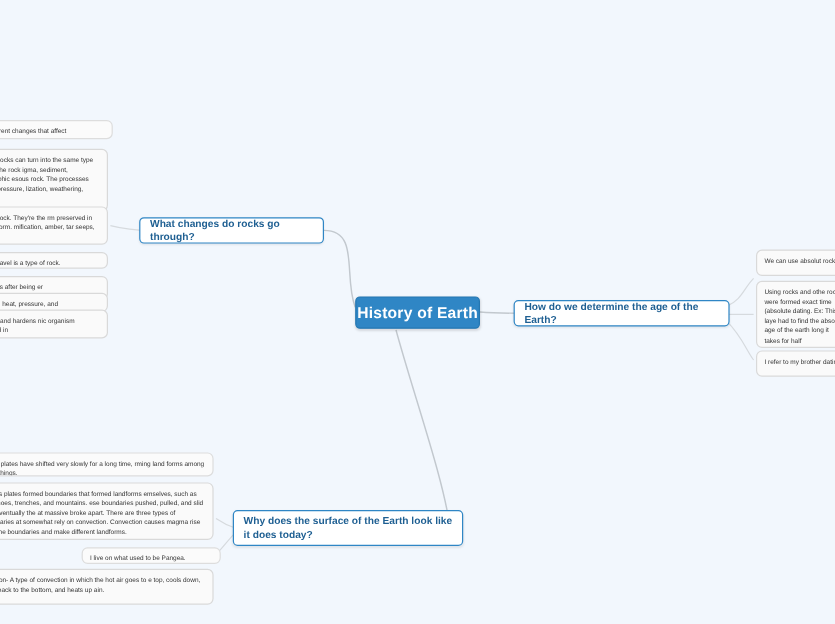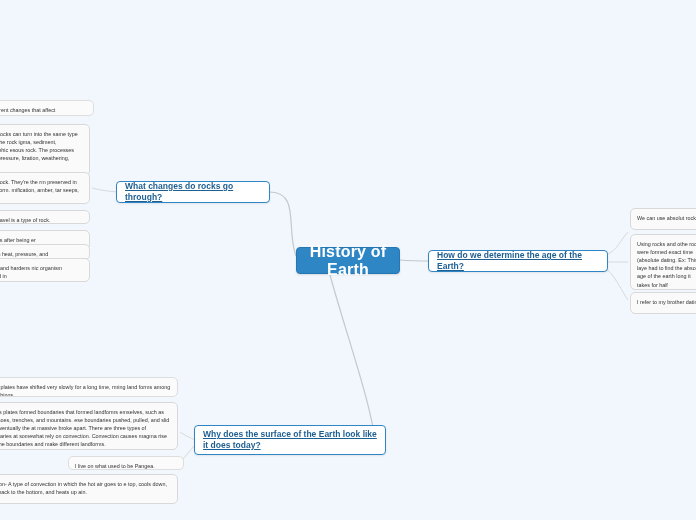--- a/index.html
+++ b/index.html
@@ -32,21 +32,21 @@
     position: absolute;
     box-sizing: border-box;
   }
 
   
   .root-node {
     background: #2f86c5;
     border: 1px solid #2477b2;
     border-radius: 4px;
     color: #ffffff;
-    font-size: 16px;
+    font-size: 13px;
     font-weight: bold;
     letter-spacing: .2px;
     display: flex;
     align-items: center;
     justify-content: center;
     text-align: center;
     box-shadow: 0 1px 2px rgba(0,0,0,.12);
   }
 
   
@@ -55,21 +55,20 @@
     border: 1.5px solid #2f86c5;
     border-radius: 4px;
     color: #1e5f92;
     font-size: 8.5px;
     font-weight: bold;
     display: flex;
     align-items: center;
     padding: 5px 8px;
     line-height: 1.3;
     box-shadow: 0 1px 2px rgba(0,0,0,.08);
-    text-decoration: underline;
   }
 
   
   .note-node {
     background: #fafafa;
     border: 1px solid #d9d9d9;
     border-radius: 5px;
     color: #333333;
     font-size: 5.4px;
     line-height: 1.5;

